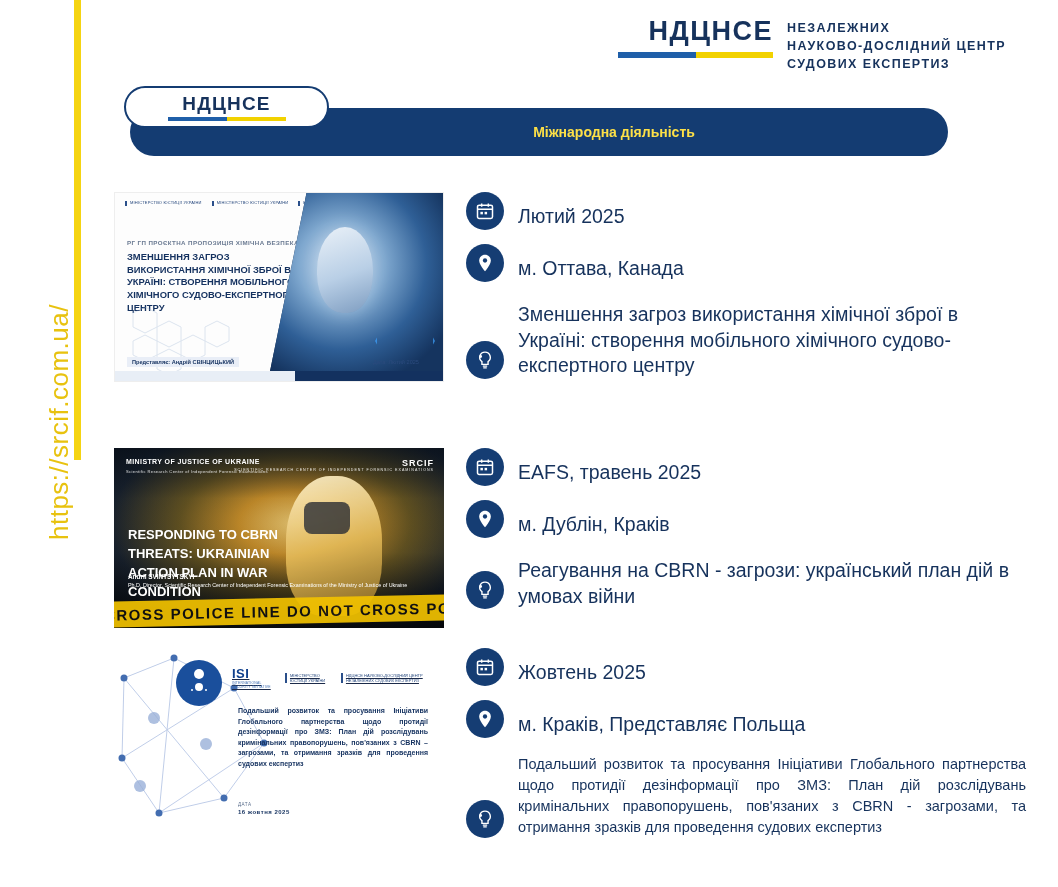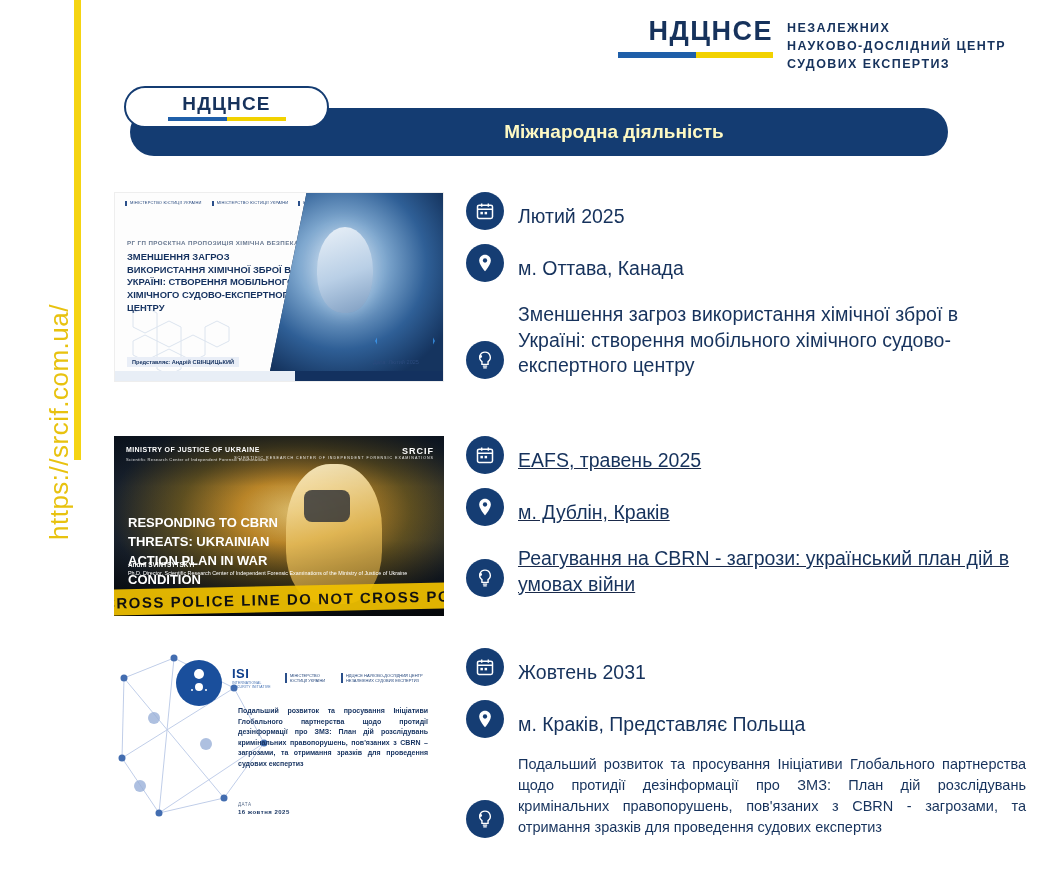--- a/index.html
+++ b/index.html
@@ -78,22 +78,22 @@
     top: 108px;
     width: 818px;
     height: 48px;
     background: #143c72;
     border-radius: 24px;
     display: flex;
     align-items: center;
     justify-content: center;
   }
   .title-bar .title-text {
-    color: #fef9c3;
-    font-size: 19px;
+    color: #fde047;
+    font-size: 14px;
     font-weight: bold;
     padding-left: 150px;
   }
   .title-badge {
     position: absolute;
     left: 124px;
     top: 86px;
     width: 205px;
     height: 42px;
     background: #ffffff;
@@ -117,21 +117,21 @@
     display: flex;
     width: 118px;
     height: 4px;
   }
   .title-badge .bbars span:first-child { background: #1f5fa9; flex: 1; }
   .title-badge .bbars span:last-child { background: #f2d200; flex: 1; }
 
   
   .row { position: absolute; display: flex; }
   .row-1 { left: 114px; top: 192px; }
-  .row-2 { left: 114px; top: 436px; text-decoration: underline; }
+  .row-2 { left: 114px; top: 448px; }
   .row-3 { left: 114px; top: 648px; }
 
   .thumb {
     width: 330px;
     height: 190px;
     flex: none;
     position: relative;
     overflow: hidden;
     background: #ffffff;
   }
@@ -287,21 +287,21 @@
   .t3 .badge-circle {
     position: absolute; left: 62px; top: 12px; width: 46px; height: 46px;
     border-radius: 50%; background: #1a4f9c;
   }
   .t3 .badge-circle::after {
     content:""; position:absolute; left:50%; top:9px; transform:translateX(-50%);
     width:10px; height:10px; border-radius:50%; background:#fff;
     box-shadow: 0 13px 0 -1px #fff, -7px 16px 0 -4px #fff, 7px 16px 0 -4px #fff;
   }
   .t3 .logorow {
-    position: absolute; left: 118px; top: 18px; display: flex; gap: 8px; align-items: center;
+    position: absolute; left: 118px; top: 18px; display: flex; gap: 8px; align-items: center; text-decoration: underline;
   }
   .t3 .isi { font-size: 13px; font-weight: bold; color: #0f3f8c; letter-spacing: .5px; }
   .t3 .isi .tiny { display:block; font-size: 3.4px; font-weight: normal; color:#3c6bb0; letter-spacing:.2px;}
   .t3 .mini { font-size: 4px; color: #24467c; line-height: 1.25; border-left: 2px solid #2a4f8a; padding-left: 3px; }
   .t3 .body {
     position: absolute; left: 124px; top: 58px; width: 190px;
     font-size: 7px; color: #14315f; font-weight: bold; line-height: 1.5;
     text-align: justify;
   }
   .t3 .dt { position: absolute; left: 124px; bottom: 18px; font-size: 4.6px; color: #5a6e8c; letter-spacing:.5px;}
@@ -495,21 +495,21 @@
   <div class="info">
     <div class="info-line">
       <div class="ic">
         <svg width="20" height="20" viewBox="0 0 24 24" fill="none" stroke="#ffffff" stroke-width="1.8">
           <rect x="3" y="5" width="18" height="16" rx="2"></rect>
             <path d="M3 10h18M8 3v4M16 3v4"></path>
           <rect x="6.5" y="13" width="3" height="3" fill="#ffffff" stroke="none"></rect>
           <rect x="11.5" y="13" width="3" height="3" fill="#ffffff" stroke="none"></rect>
         </svg>
       </div>
-      <div class="info-text big">Жовтень 2031</div>
+      <div class="info-text big">Жовтень 2025</div>
     </div>
     <div class="info-line">
       <div class="ic">
         <svg width="20" height="20" viewBox="0 0 24 24" fill="#ffffff">
           <path d="M12 2c-3.9 0-7 3.1-7 7 0 5.2 7 13 7 13s7-7.8 7-13c0-3.9-3.1-7-7-7z"></path>
           <circle cx="12" cy="9" r="2.6" fill="#153d73"></circle>
         </svg>
       </div>
       <div class="info-text big">м. Краків, Представляє Польща</div>
     </div>

